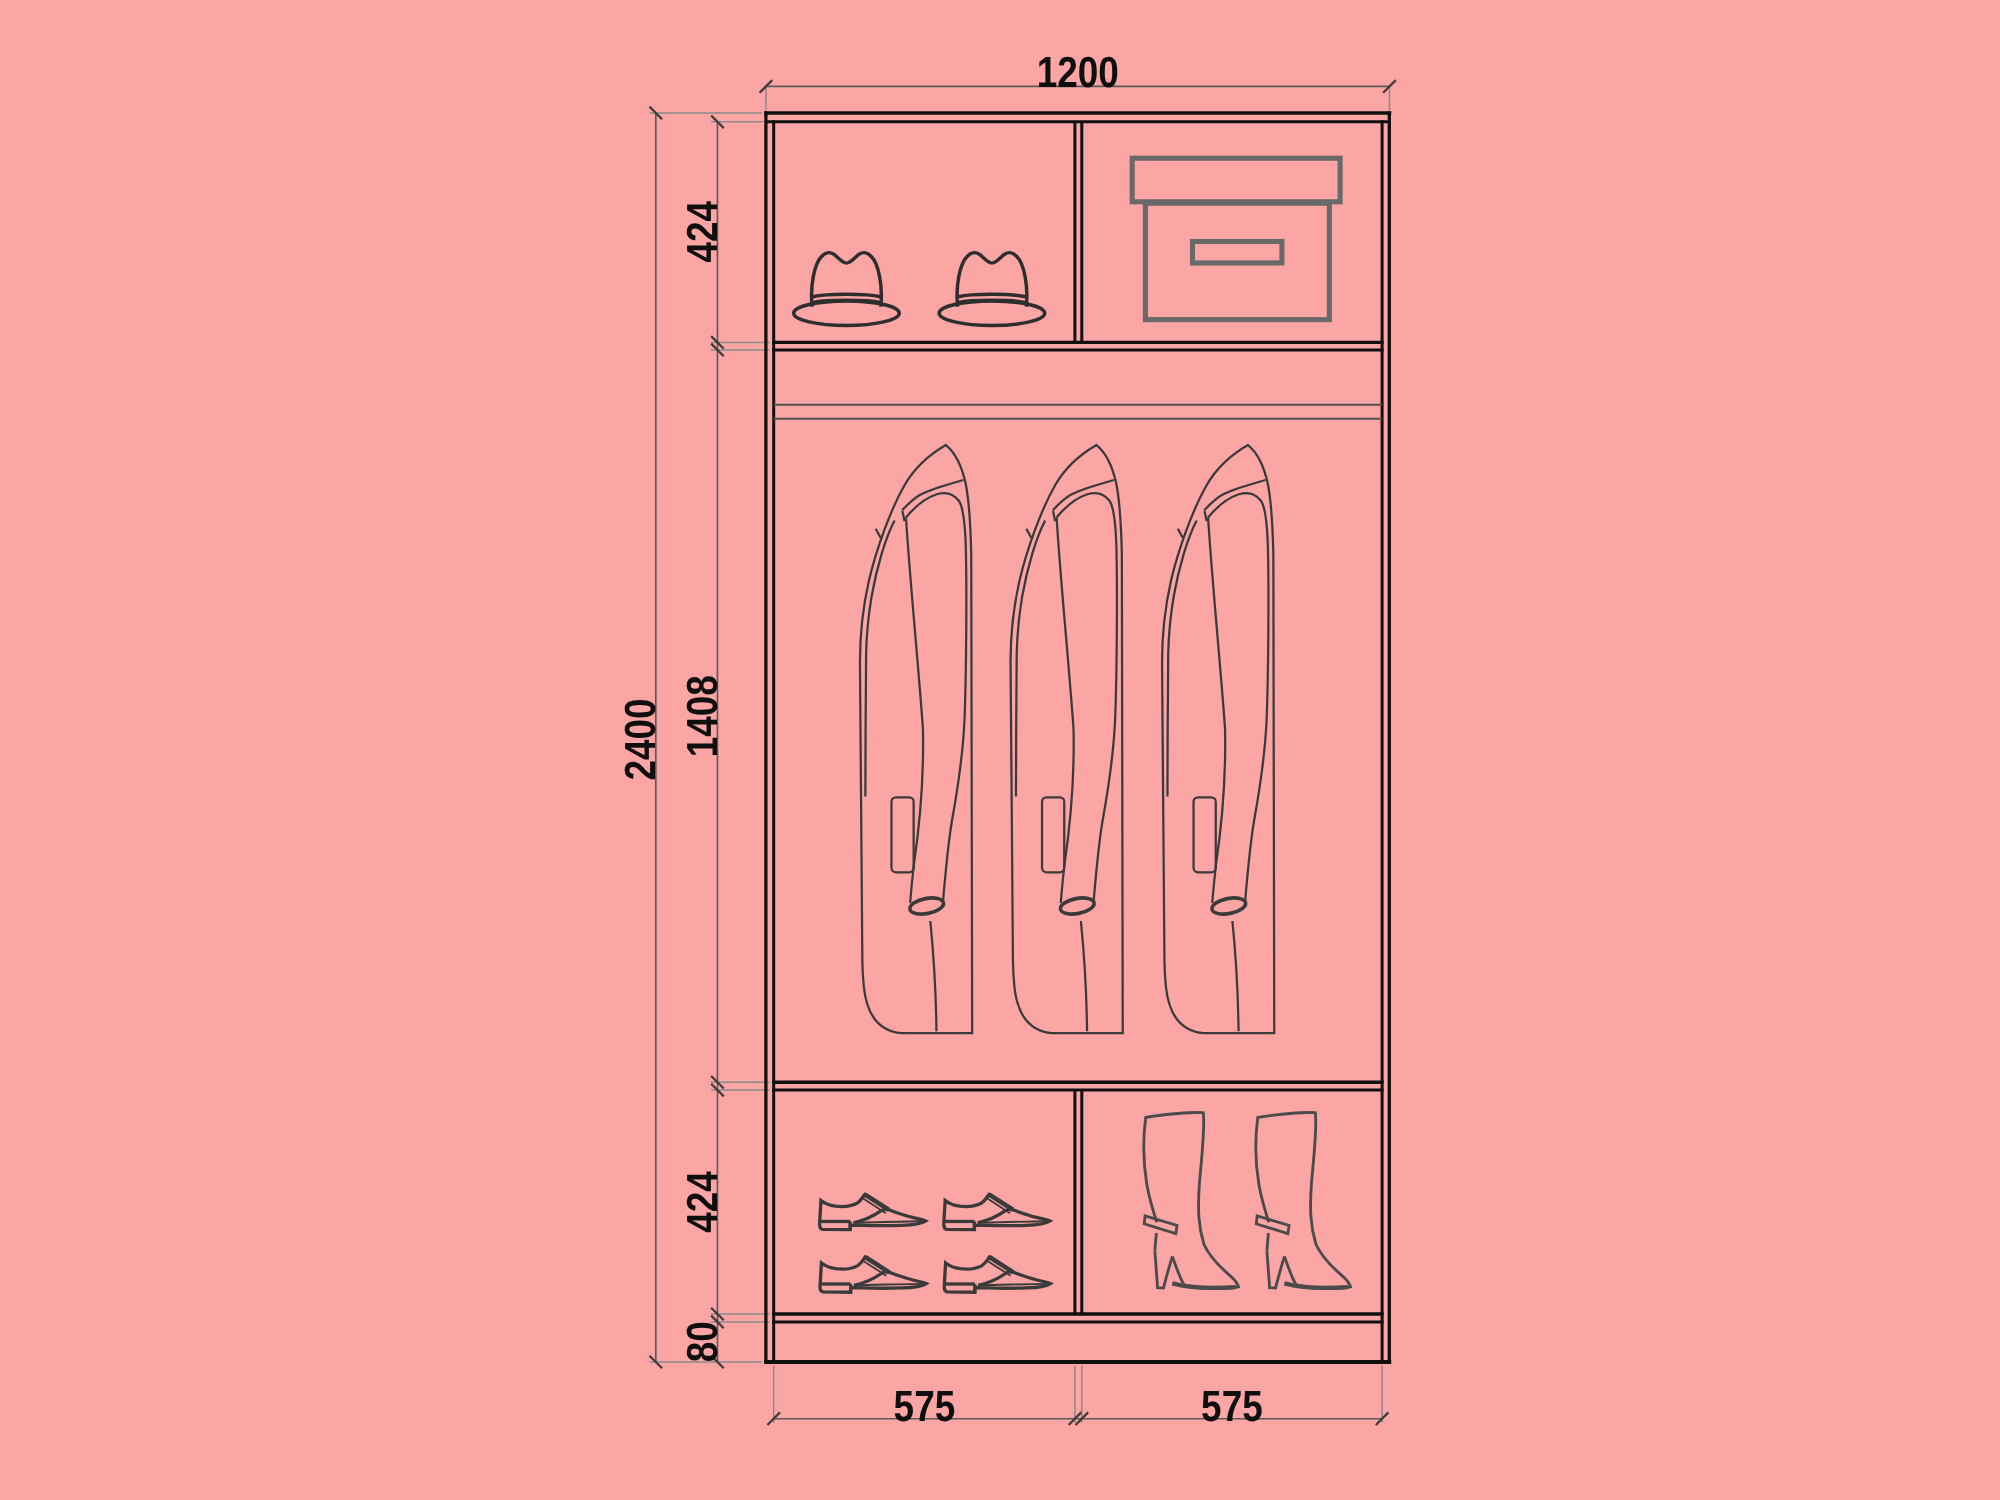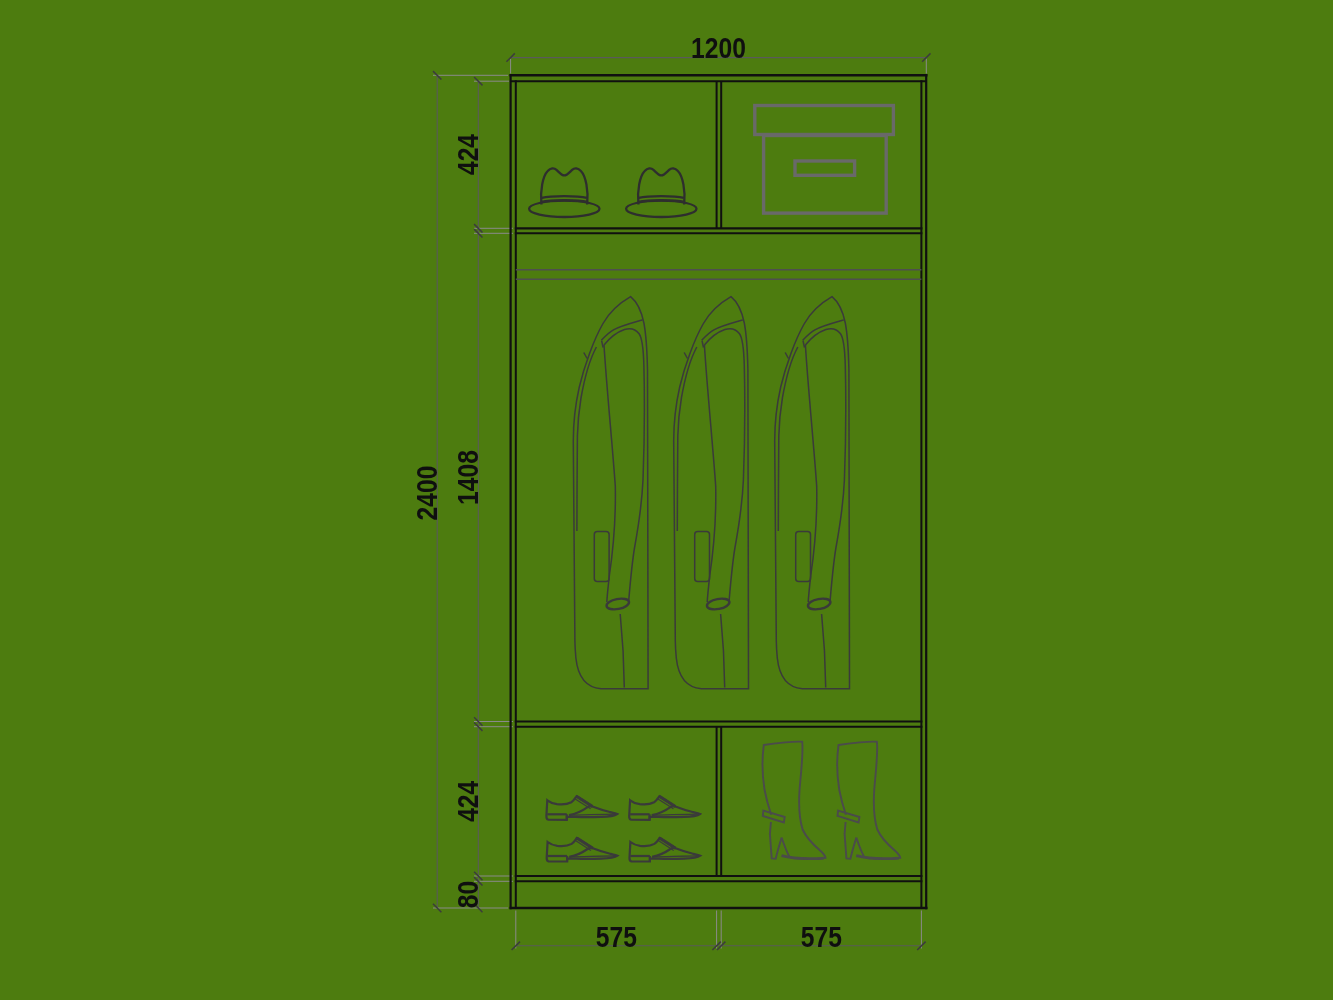--- a/index.html
+++ b/index.html
@@ -1,16 +1,16 @@
 <!DOCTYPE html>
 <html><head>
 <meta charset="utf-8">
 <style>
   html,body{margin:0;padding:0;background:#ffffff;}
-  .wrap{width:1333px;height:1000px;position:relative;overflow:hidden;background:#4d7c0f;}
+  .wrap{width:1333px;height:1000px;position:relative;overflow:hidden;background:#fca5a5;}
   svg{display:block;}
   text{font-family:"Liberation Sans", sans-serif;font-weight:bold;fill:#0f0f0f;}
 </style>
 </head>
 <body>
 
 <div class="wrap">
 <svg width="1333" height="1000" viewBox="0 0 1333 1000">
 <defs>
 </defs>

